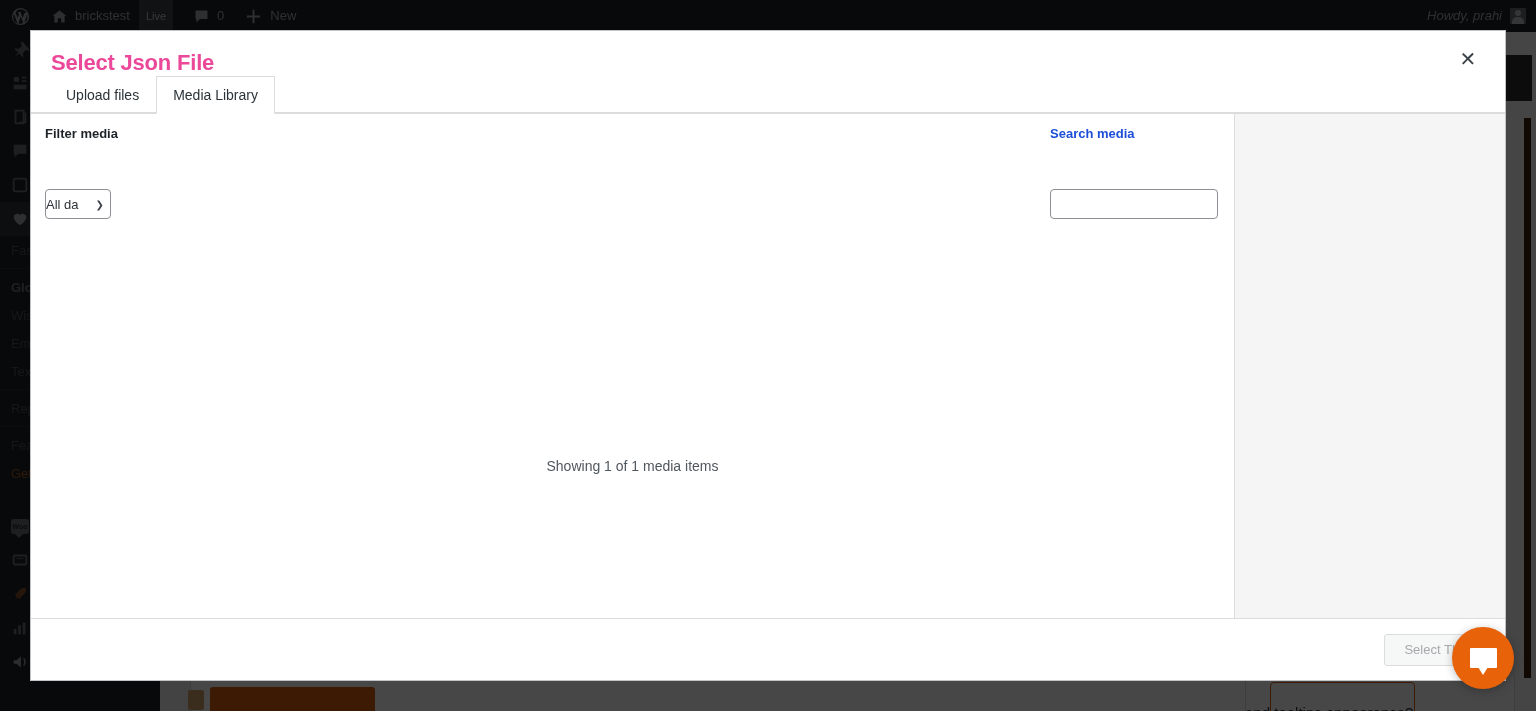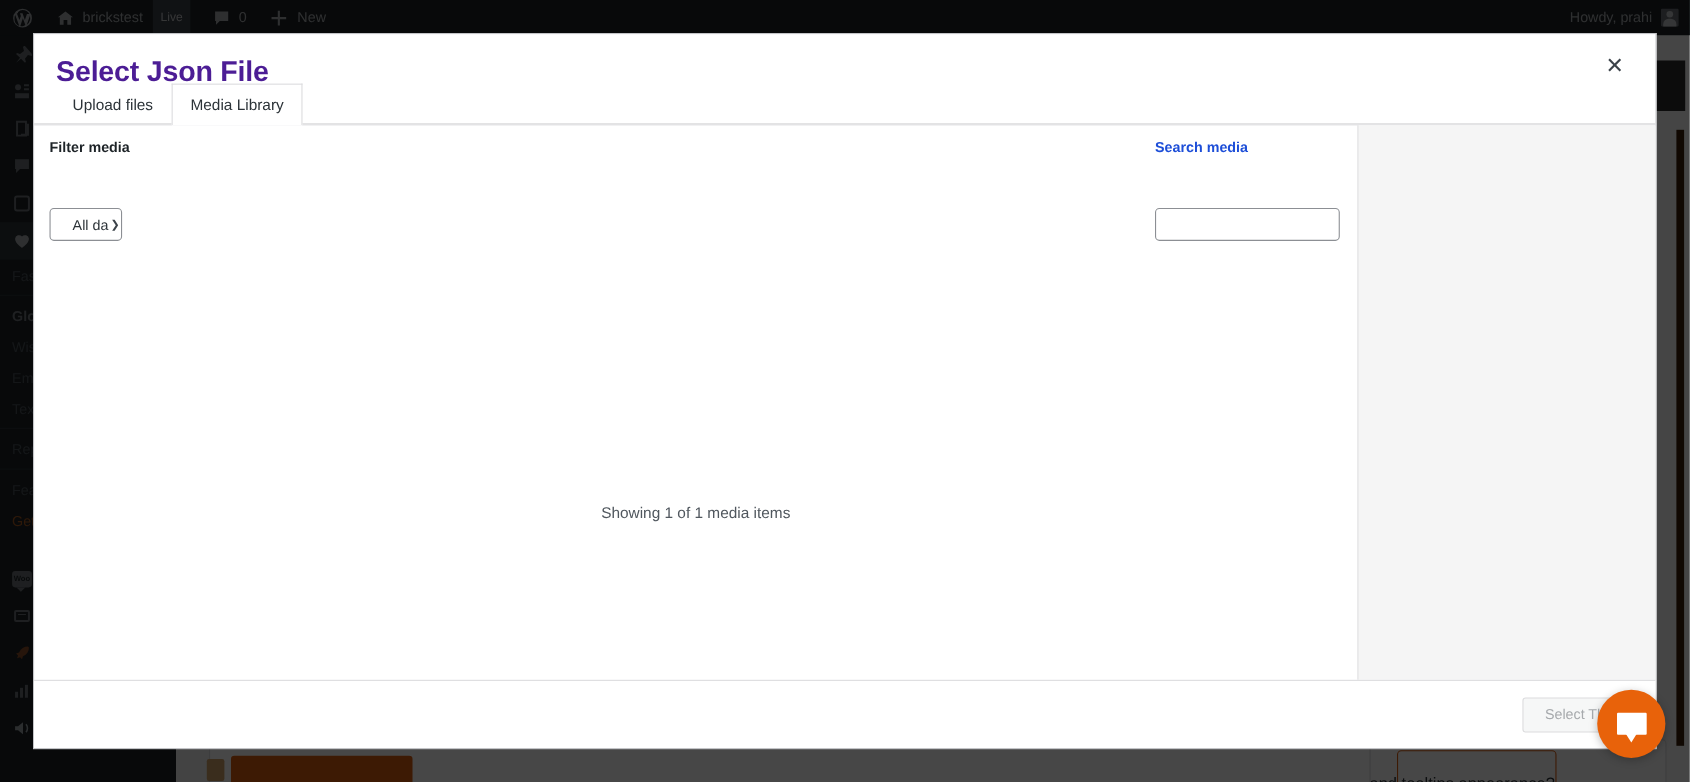--- a/index.html
+++ b/index.html
@@ -26,21 +26,21 @@
     height: 32px; padding: 0 10px;
     color: #a7aaad; font-size: 13px; line-height: 32px;
     white-space: nowrap;
   }
   .ab-logo { font-size: 19px; color: #a7aaad; padding: 0 11px; }
   .ab-live {
     background: #3c434a; color: #c3c4c7;
     font-size: 11px; padding: 2px 7px; border-radius: 2px;
     margin-left: 2px;
   }
-  .ab-right { margin-left: auto; display: flex; align-items: center; padding-right: 10px; }
+  .ab-right { margin-left: auto; display: flex; align-items: center; padding-right: 10px; font-style: italic; }
   .ab-avatar {
     width: 16px; height: 16px; margin-left: 8px;
     background: #6a6e72; border-radius: 1px;
     position: relative; overflow: hidden;
   }
   .ab-avatar::before {
     content:""; position:absolute; left:5px; top:2px;
     width:6px; height:6px; border-radius:50%; background:#bdc1c4;
   }
   .ab-avatar::after {
@@ -152,21 +152,21 @@
     border: 1px solid #c3c4c7;
     z-index: 20;
     display: flex; flex-direction: column;
   }
   .modal-header {
     position: relative;
     height: 82px; flex: none;
     padding: 18px 0 0 20px;
   }
   .modal-title {
-    font-size: 26px; font-weight: 700; color: #4c1d95;
+    font-size: 22px; font-weight: 700; color: #ec4899;
     line-height: 1.3;
     letter-spacing: -0.2px;
   }
   .modal-close {
     position: absolute; right: 12px; top: 8px;
     width: 50px; height: 40px;
     display: flex; align-items: center; justify-content: center;
     font-size: 20px; color: #3c434a; cursor: pointer;
     background: none; border: none; font-family: "Liberation Sans", sans-serif;
   }
@@ -213,21 +213,21 @@
   .toolbar-label {
     font-size: 13px; font-weight: 700; color: #1d2327;
     margin-bottom: 8px;
   }
   .toolbar-label.normal { font-weight: 700; color: #1d4ed8; }
   .select-box {
     width: 66px; height: 30px;
     border: 1px solid #8c8f94; border-radius: 4px;
     background: #fff;
     display: flex; align-items: center; justify-content: space-between;
-    padding: 0 6px 0 20px;
+    padding: 0 6px 0 0;
     font-size: 13px; color: #2c3338;
     overflow: hidden; white-space: nowrap; cursor: pointer;
   }
   .chev { font-size: 10px; color: #3c434a; margin-left: 2px; }
   .toolbar-right { margin-left: auto; }
   .search-input {
     width: 168px; height: 30px;
     border: 1px solid #8c8f94; border-radius: 4px;
     padding: 0 8px; font-size: 13px; color: #2c3338;
     background: #fff; font-family: "Liberation Sans", sans-serif;

